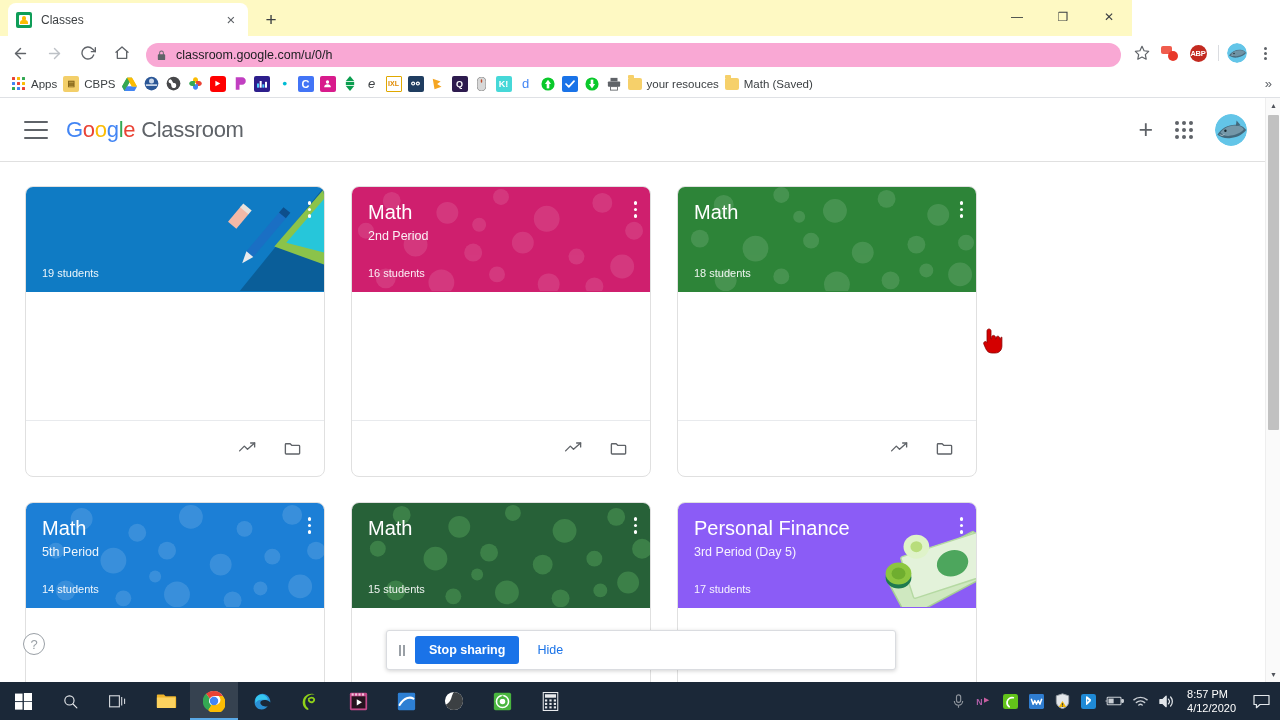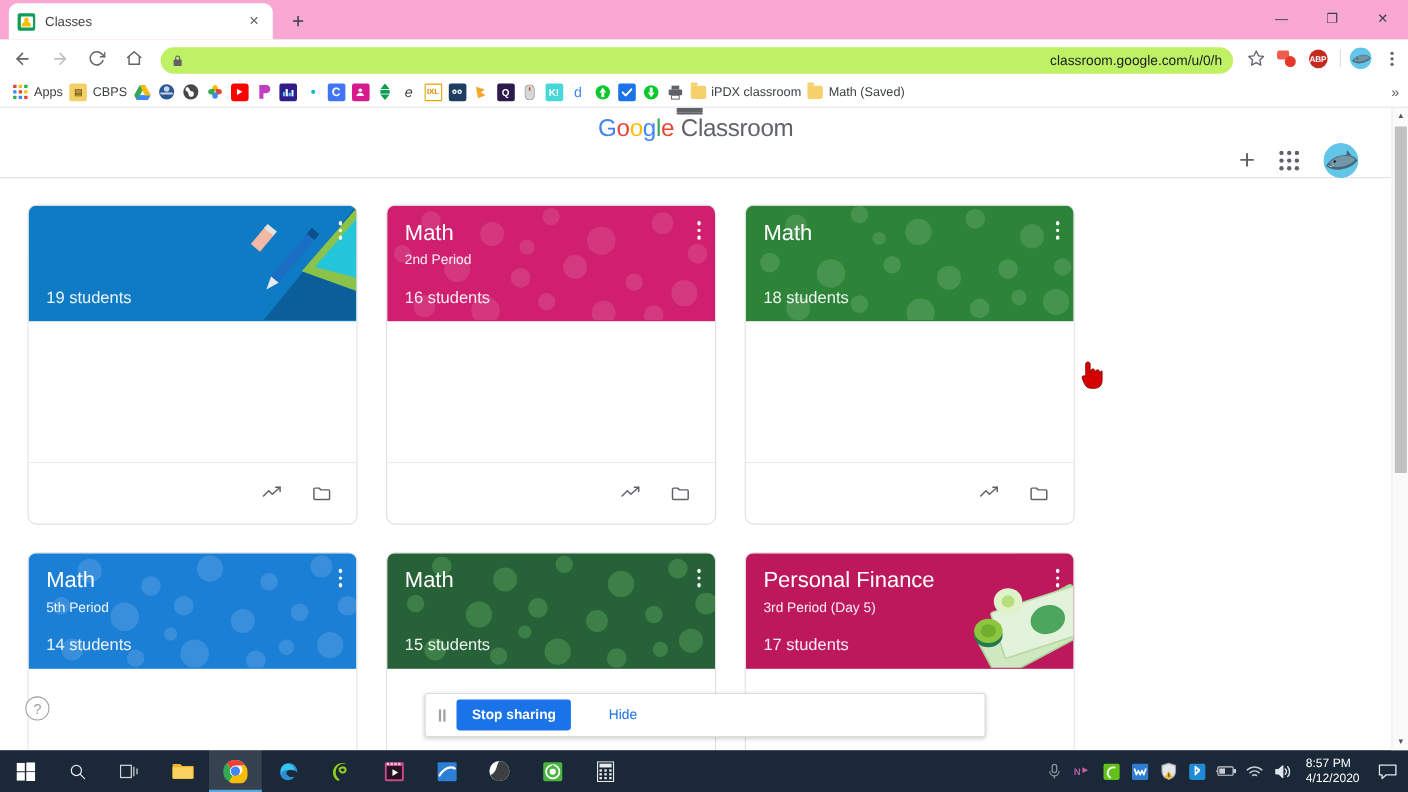--- a/index.html
+++ b/index.html
@@ -5,22 +5,22 @@
   * { box-sizing: border-box; margin: 0; padding: 0; }
   html, body {
     width: 1280px; height: 720px; overflow: hidden;
     font-family: "Liberation Sans", sans-serif;
     background: #fff;
   }
   #app { position: relative; width: 1280px; height: 720px; }
 
   
   .chrome-tabstrip {
-    position: absolute; top: 0; left: 0; width: 1280px; height: 36px;
-    background: #f9a8d4;
+    position: absolute; top: 0; left: 0; width: 1132px; height: 36px;
+    background: #fef9c3;
   }
   .tab {
     position: absolute; left: 8px; top: 3px; width: 240px; height: 33px;
     background: #fff; border-radius: 8px 8px 0 0;
     display: flex; align-items: center; padding: 0 8px;
   }
   .tab-favicon {
     width: 16px; height: 16px; border-radius: 2px;
     background: #0f9d58; margin-right: 9px;
     display: flex; align-items: center; justify-content: center;
@@ -64,23 +64,23 @@
     position: absolute; top: 36px; left: 0; width: 1280px; height: 34px;
     background: #fff; display: flex; align-items: center;
   }
   .nav-btn {
     width: 28px; height: 28px; margin-left: 6px;
     display: flex; align-items: center; justify-content: center;
     color: #5f6368;
   }
   .nav-btn.dim { color: #bdc1c6; }
   .omnibox {
-    flex: 1; height: 24px; background: #bef264; border-radius: 12px;
+    flex: 1; height: 24px; background: #f9a8d4; border-radius: 12px;
     margin: 4px 8px 0 10px; display: flex; align-items: center;
-    padding: 0 10px; min-width: 0; justify-content: space-between;
+    padding: 0 10px; min-width: 0;
   }
   .lock { margin-right: 9px; color: #5f6368; display: flex; }
   .url { font-size: 12.5px; color: #202124; white-space: nowrap; }
   .tb-icon {
     width: 26px; height: 26px; margin-right: 2px;
     display: flex; align-items: center; justify-content: center; flex: none;
   }
   .ext-screencastify { position: relative; width: 18px; height: 18px; }
   .ext-screencastify .sc1 {
     position: absolute; left: 0; top: 2px; width: 11px; height: 8px;
@@ -129,21 +129,21 @@
   .chev-more { margin-left: auto; margin-right: 8px; color: #5f6368; font-size: 13px; }
 
   
   .page {
     position: absolute; top: 98px; left: 0; width: 1280px; height: 584px;
     background: #fff; overflow: hidden;
   }
   .gc-header {
     position: absolute; top: 0; left: 0; width: 1265px; height: 64px;
     background: #fff; border-bottom: 1px solid #e0e0e0;
-    display: flex; align-items: center; padding: 0 30px; flex-direction: column;
+    display: flex; align-items: center; padding: 0 18px;
   }
   .hamburger { width: 24px; height: 18px; display: flex; flex-direction: column;
     justify-content: space-between; margin-left: 6px; margin-right: 18px; }
   .hamburger i { height: 2px; background: #5f6368; border-radius: 1px; }
   .gc-logo { font-size: 22px; letter-spacing: -0.3px; white-space: nowrap; }
   .gc-logo .g1 { color:#4285f4 } .gc-logo .g2 { color:#ea4335 }
   .gc-logo .g3 { color:#fbbc05 } .gc-logo .g4 { color:#4285f4 }
   .gc-logo .g5 { color:#34a853 } .gc-logo .g6 { color:#ea4335 }
   .gc-logo .cls { color: #5f6368; margin-left: 6px; }
   .hdr-right { margin-left: auto; display: flex; align-items: center; gap: 22px; }
@@ -167,21 +167,21 @@
   .card-title {
     color: #fff; font-size: 20px; line-height: 1.15; position: relative;
     z-index: 3; max-width: 200px; overflow: hidden;
     text-overflow: ellipsis; white-space: nowrap;
   }
   .card-sub {
     color: rgba(255,255,255,.92); font-size: 12.5px; margin-top: 5px;
     position: relative; z-index: 3;
   }
   .card-students {
-    color: rgba(255,255,255,.92); font-size: 15px;
+    color: rgba(255,255,255,.92); font-size: 11px;
     position: absolute; left: 16px; bottom: 13px; z-index: 3;
   }
   .card-kebab {
     position: absolute; right: 13px; top: 14px; z-index: 5;
     display: flex; flex-direction: column; gap: 3px; align-items: center;
   }
   .card-kebab i { width: 3.5px; height: 3.5px; border-radius: 50%; background: #fff; }
   .card-body { height: 128px; background: #fff; }
   .card-foot {
     height: 56px; border-top: 1px solid #e8eaed;
@@ -198,21 +198,21 @@
     border-radius: 3px; display: flex; align-items: center; padding: 0 12px;
     box-shadow: 0 1px 4px rgba(0,0,0,.18); z-index: 40;
   }
   .pause-ico { display: flex; gap: 2px; margin-right: 10px; }
   .pause-ico i { width: 2px; height: 11px; background: #9aa0a6; }
   .share-text { font-size: 12.5px; color: #3c4043; flex: 1; }
   .stop-btn {
     background: #1a73e8; color: #fff; font-size: 12.5px; font-weight: bold;
     padding: 7px 14px; border-radius: 3px; white-space: nowrap;
   }
-  .hide-btn { color: #1a73e8; font-size: 12.5px; margin-left: 34px; }
+  .hide-btn { color: #1a73e8; font-size: 12.5px; margin-left: 18px; }
 
   
   .help-btn {
     position: absolute; left: 23px; top: 535px; width: 22px; height: 22px;
     border: 1.5px solid #9aa0a6; border-radius: 50%; color: #9aa0a6;
     display: flex; align-items: center; justify-content: center;
     font-size: 13px; z-index: 30; background: #fff;
   }
 
   
@@ -558,21 +558,21 @@
         <svg width="14" height="14" viewBox="0 0 16 16" fill="#5f6368">
             <rect x="4" y="1" width="8" height="4"></rect>
             <rect x="1" y="5" width="14" height="6" rx="1"></rect>
             <rect x="4" y="11" width="8" height="4" fill="#fff" stroke="#5f6368"></rect>
           </svg>
       </span>
     </div>
 
     <div class="bm">
       <span class="folder-ico"></span>
-      <span class="bm-label">iPDX classroom</span>
+      <span class="bm-label">your resouces</span>
     </div>
     <div class="bm">
       <span class="folder-ico"></span>
       <span class="bm-label">Math (Saved)</span>
     </div>
 
     <div class="chev-more">»</div>
   </div>
 
   <div class="page">
@@ -817,21 +817,21 @@
               <i></i>
             </div>
           <div class="card-title">Math</div>
           <div class="card-students">15 students</div>
         </div>
         <div class="card-body"></div>
 
       </div>
 
       <div class="card">
-        <div class="card-banner" style="background:#be185d">
+        <div class="card-banner" style="background:#8b5cf6">
           <svg class="bokeh" viewBox="0 0 300 105" preserveAspectRatio="none">
             <g transform="rotate(-28 262 72)">
               <rect x="214" y="50" width="100" height="46" rx="2" fill="#cfe8c0" stroke="#a7cf94" stroke-width="1.5"></rect>
               <ellipse cx="264" cy="73" rx="17" ry="14" fill="#5fb36a"></ellipse>
               <circle cx="226" cy="60" r="4" fill="none" stroke="#8dbd7f" stroke-width="1.5"></circle>
               <circle cx="302" cy="86" r="4" fill="none" stroke="#8dbd7f" stroke-width="1.5"></circle>
             </g>
             <g transform="rotate(-18 272 60)">
               <rect x="228" y="40" width="96" height="44" rx="2" fill="#e3f2da" stroke="#b5d9a2" stroke-width="1.5"></rect>
               <ellipse cx="276" cy="62" rx="16" ry="13" fill="#4da65d"></ellipse>

